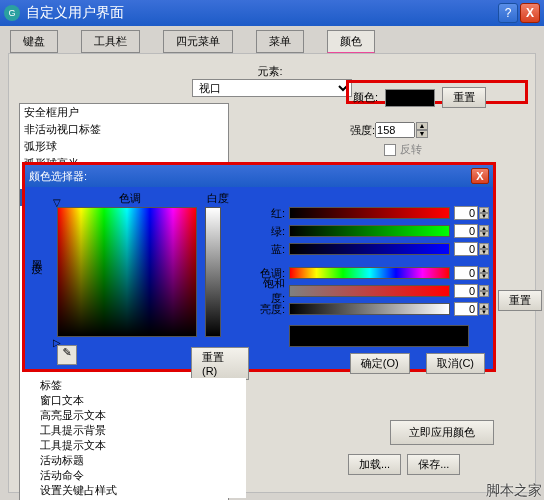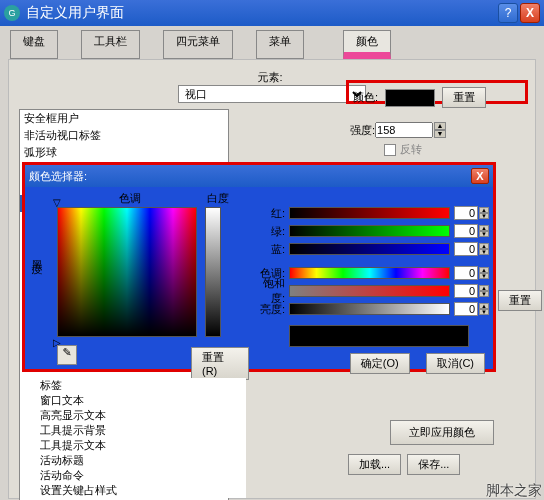--- a/index.html
+++ b/index.html
@@ -6,39 +6,39 @@
 body { background: #d6d3ce; width: 544px; height: 500px; overflow: hidden; position: relative; }
 
 .titlebar { height: 26px; background: linear-gradient(#3a6fd8, #1d5bc7); color: #fff; display: flex; align-items: center; padding: 0 4px; }
 .titlebar .app-icon { width: 16px; height: 16px; background: #2ba0a0; border-radius: 50%; margin-right: 6px; display: flex; align-items: center; justify-content: center; font-size: 9px; color: #fff; }
 .titlebar .title { flex: 1; font-size: 14px; }
 .titlebar .winbtn { width: 20px; height: 20px; margin-left: 2px; background: linear-gradient(#5a8ee8, #2f6bd0); border: 1px solid #1a4fa0; display: flex; align-items: center; justify-content: center; color: #fff; font-size: 12px; border-radius: 3px; }
 .titlebar .closebtn { background: linear-gradient(#f08068, #d84020); border-color: #a02000; font-weight: bold; }
 
 .tabs { display: flex; padding: 4px 28px 0 10px; background: #d6d3ce; gap: 19px; }
 .tab { padding: 3px 12px; background: #d6d3ce; border: 1px solid #888; margin-right: 4px; cursor: pointer; }
-.tab.active { background: #e8e6e0; border-bottom: 7px solid #ec4899; margin-left: 16px; }
+.tab.active { background: #e8e6e0; border-bottom: 1px solid #ec4899; }
 
 .panel { background: #e0ddd6; margin: 0 8px 8px 8px; padding: 10px; height: 440px; border: 1px solid #bbb; position: relative; }
 
 .row { display: flex; align-items: center; margin-bottom: 6px; flex-direction: column; }
 .lbl { margin-right: 4px; }
 select, input[type=text] { background: #fff; border: 1px solid #888; padding: 1px 2px; font-size: 11px; }
 
-.element-select { width: 188px; height: 18px; }
+.element-select { width: 160px; height: 18px; }
 .listbox { width: 210px; height: 400px; background: #fff; border: 1px solid #888; overflow: hidden; }
 .listbox .item { padding: 1px 4px; cursor: pointer; }
 .listbox .item.selected { background: #2e5db0; color: #fff; }
 .highlight-box { border: 3px solid #e00000; padding: 4px; position: absolute; }
 .color-row-box { left: 346px; top: 80px; width: 182px; height: 24px; }
 .color-swatch { width: 50px; height: 18px; background: #000; border: 1px solid #888; display: inline-block; vertical-align: middle; margin: 0 4px; }
 .btn { background: linear-gradient(#f4f2ec, #d8d5cc); border: 1px solid #888; padding: 2px 10px; cursor: pointer; display: inline-block; }
 
 .intensity-row { position: absolute; left: 350px; top: 122px; display: flex; align-items: center; }
-.spinner { width: 58px; }
+.spinner { width: 40px; }
 .spin-btns { display: inline-flex; flex-direction: column; margin-left: 1px; }
 .spin-btns span { width: 12px; height: 8px; background: #d0ccc0; border: 1px solid #888; font-size: 7px; text-align: center; line-height: 6px; cursor: pointer; }
 .invert-row { position: absolute; left: 384px; top: 142px; display: flex; align-items: center; color: #888; }
 .chk { width: 12px; height: 12px; border: 1px solid #888; background: #fff; margin-right: 4px; }
 
 
 .picker { position: absolute; left: 22px; top: 162px; width: 474px; height: 210px; border: 3px solid #e00000; background: #1d4ed8; }
 .picker-title { height: 22px; background: linear-gradient(#3a6fd8, #1d5bc7); color: #fff; display: flex; align-items: center; padding: 0 4px; font-size: 12px; }
 .picker-title span { flex: 1; }
 .picker-close { width: 18px; height: 16px; background: linear-gradient(#f08068, #d84020); border: 1px solid #a02000; color: #fff; text-align: center; line-height: 14px; font-weight: bold; cursor: pointer; border-radius: 2px; }

